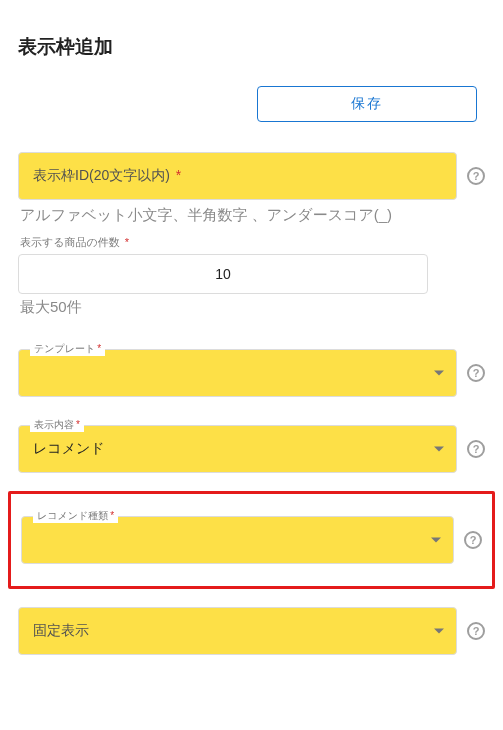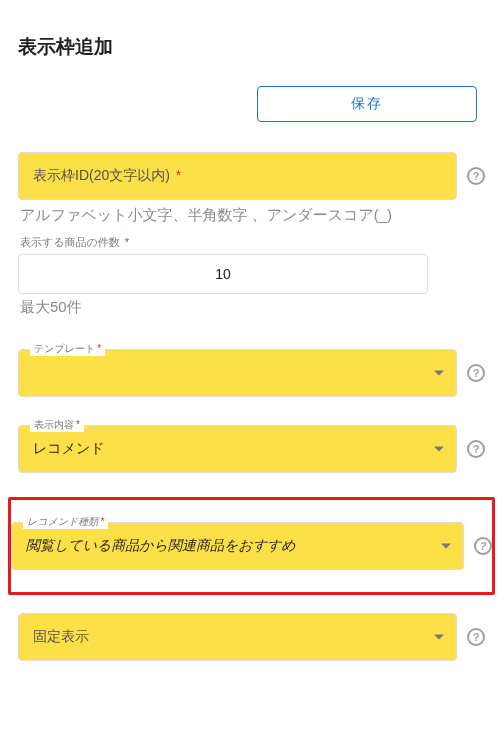--- a/index.html
+++ b/index.html
@@ -122,24 +122,23 @@
     background: #fff;
     padding: 0 4px;
     font-size: 10px;
     color: #7a7a7a;
     z-index: 2;
   }
   .float-label .req { font-size: 10px; }
   .section-gap { height: 22px; }
   .highlight-box {
     border: 3px solid #e41b1b;
-    padding: 22px 0;
-    margin: 24px -10px 18px -10px;
+    padding: 22px 10px;
+    margin: 18px -10px 18px -10px;
     border-radius: 2px;
-    font-style: italic;
   }
   .highlight-box .field-row { margin-bottom: 0; }
 </style>
 </head>
 <body>
 
 <h1 class="page-title">表示枠追加</h1>
 
 <div class="save-row">
   <button class="save-btn">保存</button>
@@ -194,21 +193,20 @@
   <span class="help-icon">?</span>
 </div>
 
 <div class="highlight-box">
   <div class="field-row">
     <div class="floating-group">
       <span class="float-label">
         <span>レコメンド種類</span><span class="req">*</span>
       </span>
       <div class="input-box select">
-        <span class="value-text">閲覧している商品から関連商品をおすすめ</span>
         <span class="dropdown-caret"></span>
       </div>
     </div>
     <span class="help-icon">?</span>
   </div>
 </div>
 
 <div class="field-row">
   <div class="floating-group">
     <div class="input-box select">

